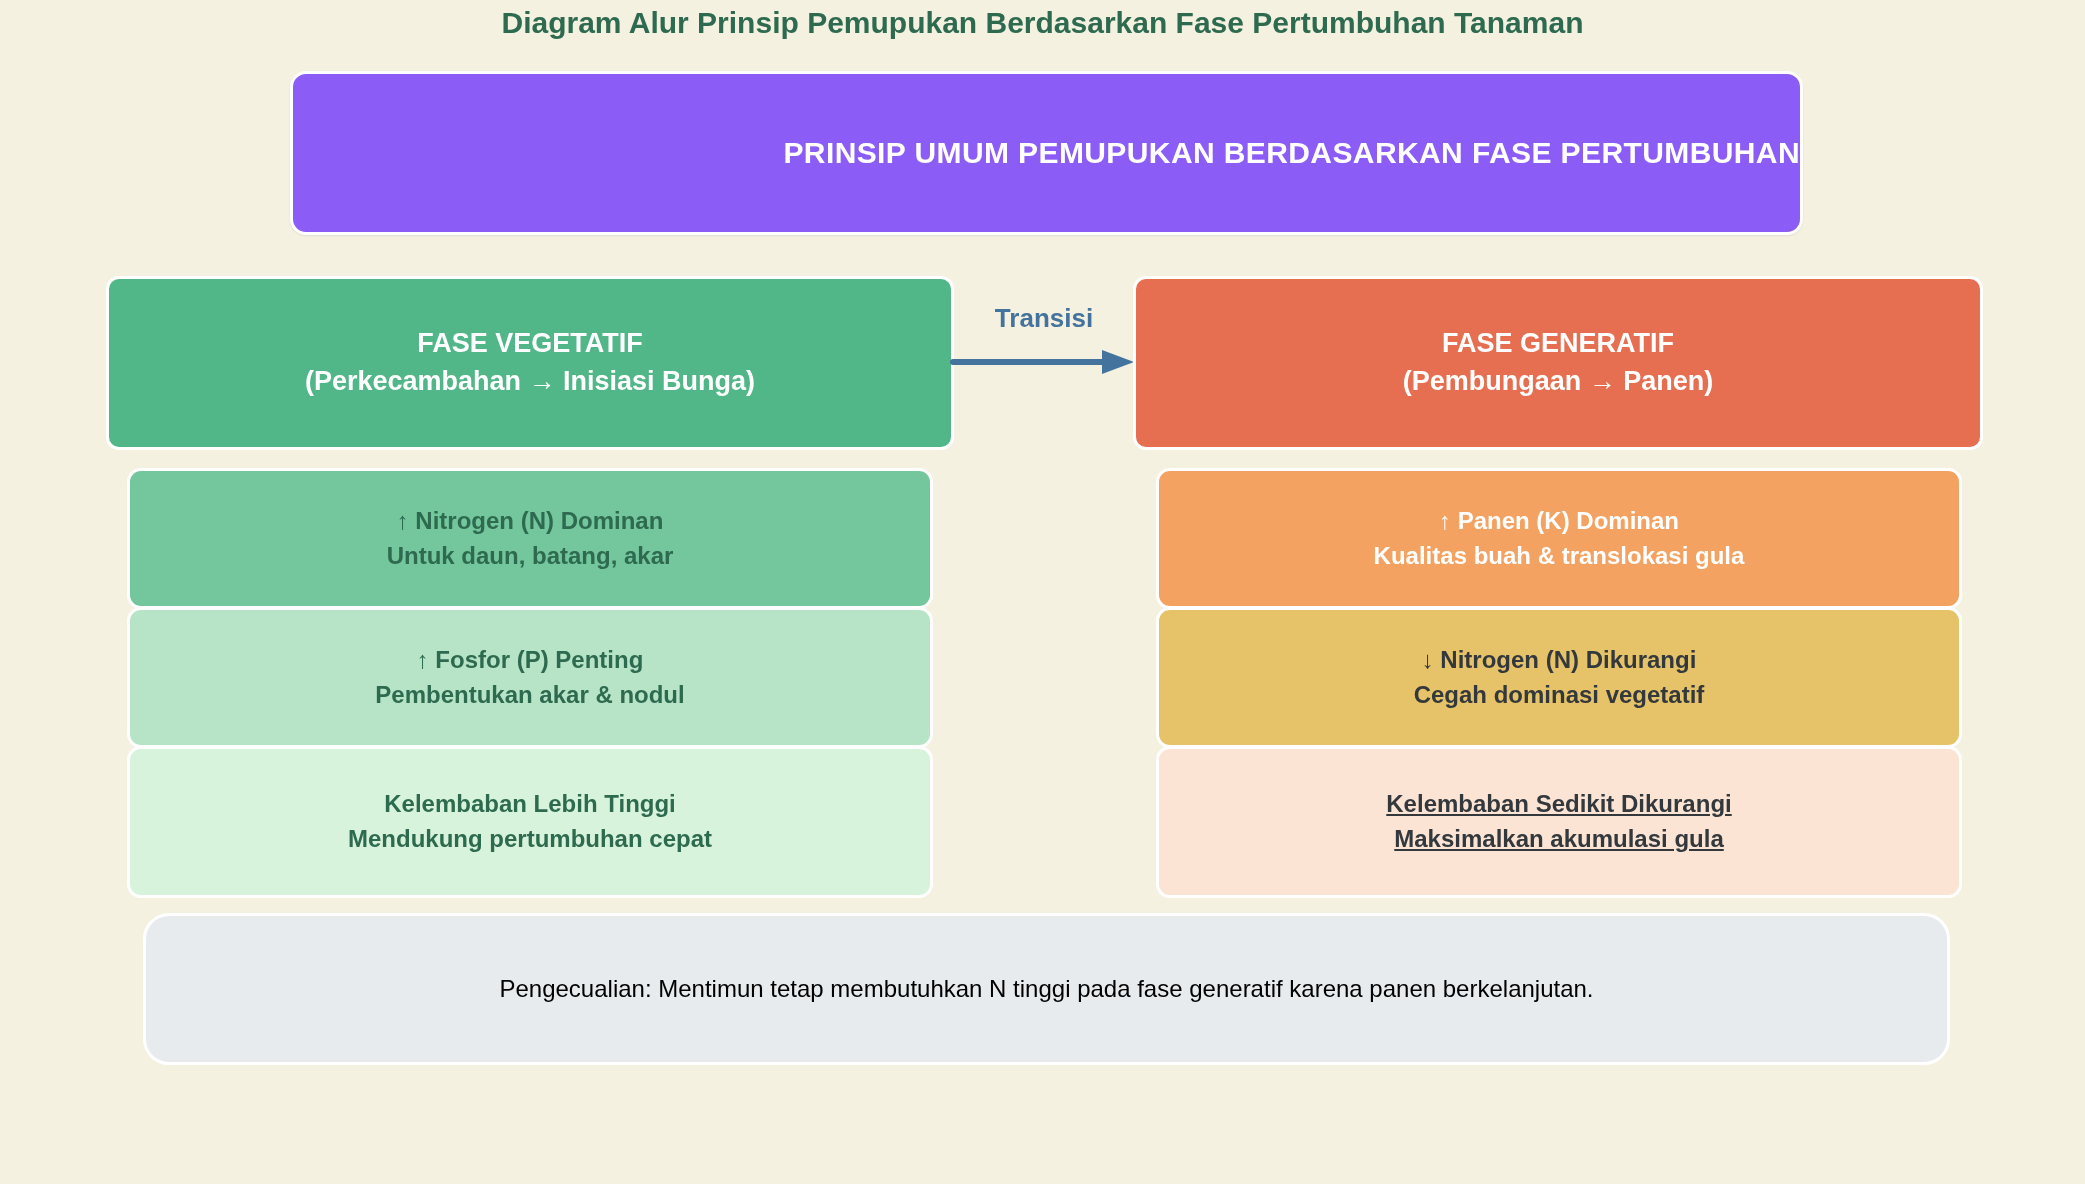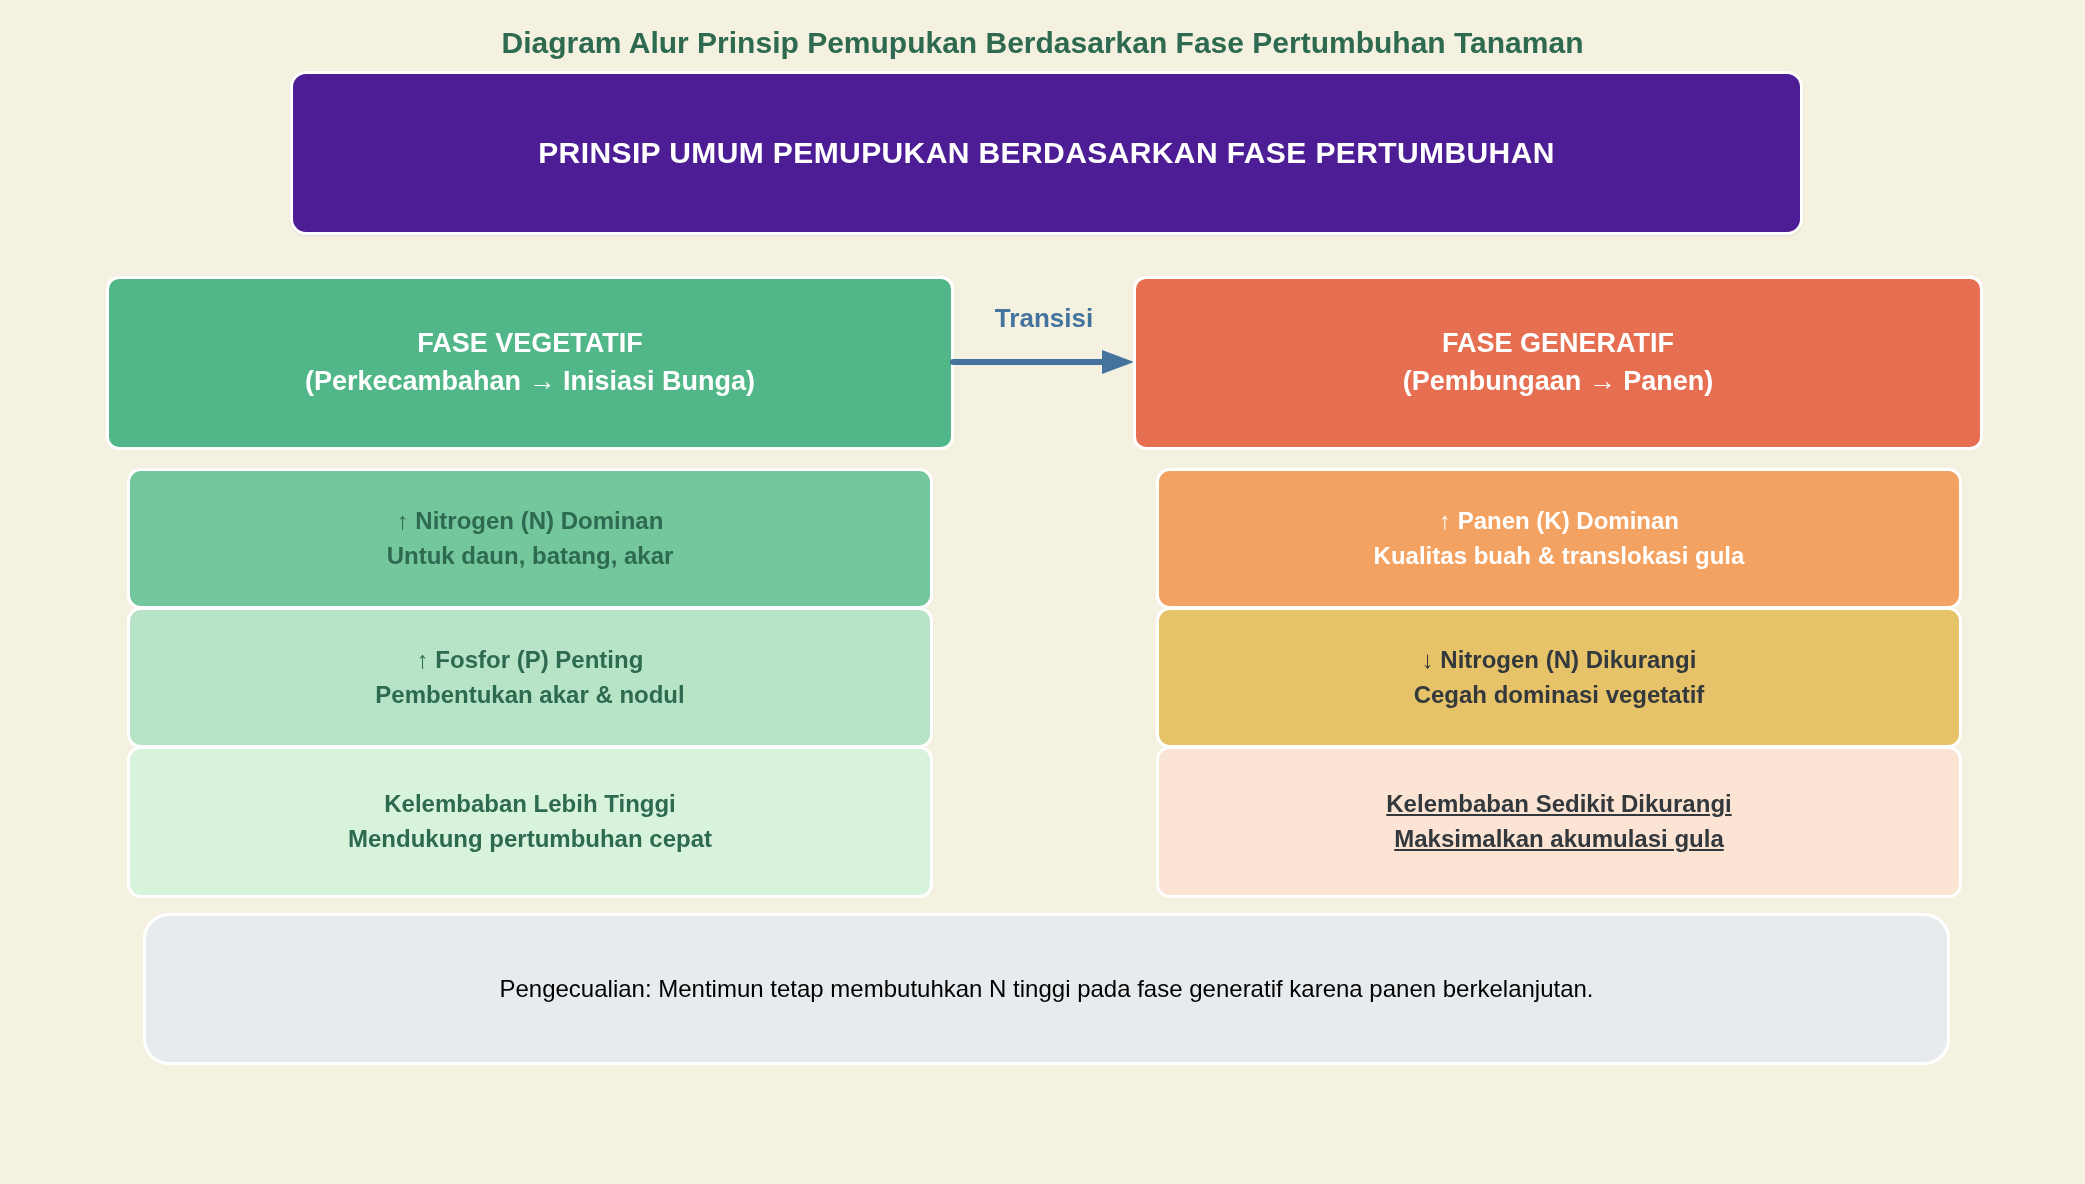--- a/index.html
+++ b/index.html
@@ -71,23 +71,23 @@
   .transition-arrow {
     position: absolute;
     left: 950px; top: 347px;
   }
 </style>
 </head>
 <body>
 
 <div class="canvas" style="background-color: rgb(245, 241, 225);">
 
-  <div class="diagram-title" style="color: rgb(45, 106, 79); margin-top: 20px;">Diagram Alur Prinsip Pemupukan Berdasarkan Fase Pertumbuhan Tanaman</div>
+  <div class="diagram-title" style="color: rgb(45, 106, 79);">Diagram Alur Prinsip Pemupukan Berdasarkan Fase Pertumbuhan Tanaman</div>
 
-  <div class="box header-box" style="background-color: #4c1d95;">
+  <div class="box header-box" style="background-color: #8b5cf6; align-items: flex-end;">
     <span class="box-label" style="color: rgb(255, 255, 255);">PRINSIP UMUM PEMUPUKAN BERDASARKAN FASE PERTUMBUHAN</span>
   </div>
 
   <div class="box phase-box phase-left" style="background-color: rgb(82, 183, 136); color: rgb(255, 255, 255);">
     <div class="line">FASE VEGETATIF</div>
     <div class="line">(Perkecambahan → Inisiasi Bunga)</div>
   </div>
 
   <div class="transition-label" style="color: rgb(68, 115, 157);">Transisi</div>
 

